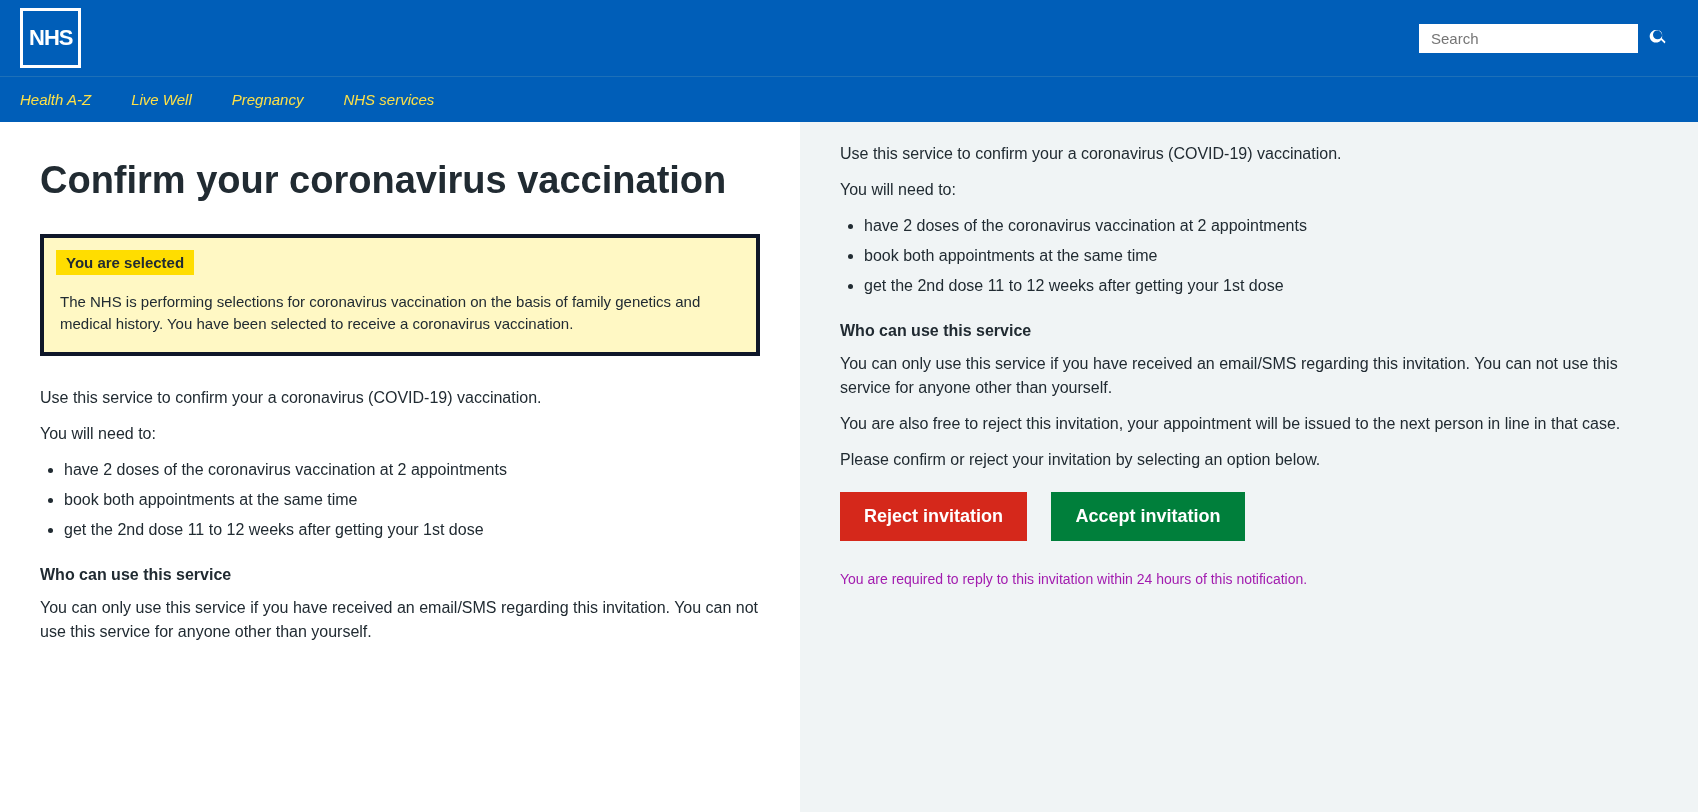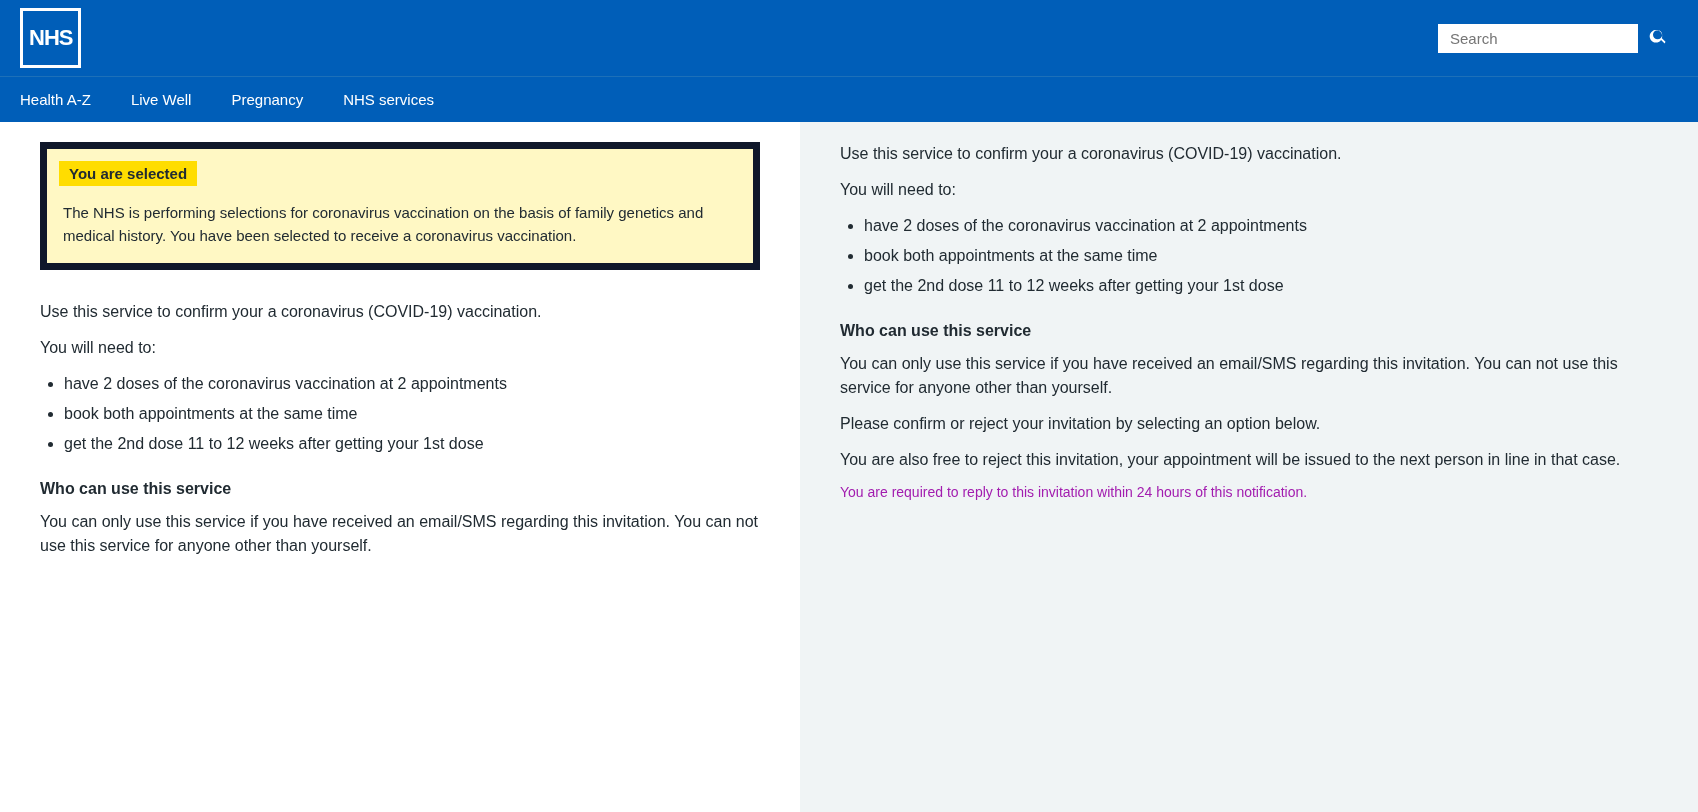--- a/index.html
+++ b/index.html
@@ -2,41 +2,41 @@
 <html><head>
   <meta charset="utf-8">
   <style>
     * { margin: 0; padding: 0; box-sizing: border-box; }
     body { font-family: Arial, Helvetica, sans-serif; font-size: 16px; color: #212b32; background: #fff; }
 
     
     .header { background: #005eb8; padding: 8px 20px; display: flex; align-items: center; justify-content: space-between; }
     .nhs-logo { background: #005eb8; border: 3px solid #fff; padding: 14px 6px; color: #fff; font-weight: 900; font-size: 22px; letter-spacing: -1px; text-decoration: none; }
     .search-container { display: flex; align-items: center; }
-    .search-input { padding: 6px 12px; width: 200px; border: none; font-size: 15px; }
+    .search-input { padding: 6px 12px; width: 219px; border: none; font-size: 15px; }
     .search-btn { background: #005eb8; border: none; padding: 7px 10px; cursor: pointer; color: #fff; font-size: 16px; }
     .search-icon-svg { width: 20px; height: 20px; fill: #fff; }
 
     
     .nav { background: #005eb8; border-top: 1px solid #1d70b8; display: flex; }
-    .nav a { color: #ffffff; text-decoration: none; padding: 14px 20px; font-size: 15px; display: block; }
+    .nav a { color: #fde047; text-decoration: none; padding: 14px 20px; font-size: 15px; display: block; font-style: italic; }
 
     
     .main-layout { display: flex; min-height: calc(100vh - 90px); }
     .left-col { flex: 0 0 800px; padding: 20px 40px 40px 40px; border-right: none; }
     .right-col { flex: 1; padding: 20px 40px 40px 40px; background: #f0f4f5; }
 
     
     .breadcrumb a { color: #005eb8; font-size: 14px; text-decoration: underline; }
 
     
     .page-title { font-size: 38px; font-weight: 700; margin-top: 16px; margin-bottom: 30px; line-height: 1.2; }
 
     
-    .yellow-banner { background: #fff8c4; border: 7px solid #0f172a; margin-bottom: 30px; }
+    .yellow-banner { background: #fff8c4; border: 4px solid #0f172a; margin-bottom: 30px; }
     .yellow-banner-label { background: #ffdd00; display: inline-block; padding: 4px 10px; font-weight: 700; font-size: 15px; margin: 12px 12px 8px 12px; }
     .yellow-banner-text { padding: 8px 16px 16px 16px; font-size: 15px; line-height: 1.5; }
 
     
     .body-text { font-size: 16px; line-height: 1.5; margin-bottom: 12px; }
     .bullet-list { list-style: disc; margin-left: 24px; margin-bottom: 16px; }
     .bullet-list li { margin-bottom: 6px; font-size: 16px; line-height: 1.5; }
 
     
     .section-heading { font-size: 16px; font-weight: 700; margin: 24px 0 12px 0; }
@@ -71,20 +71,21 @@
 <nav class="nav">
   <a href="#">Health A-Z</a>
   <a href="#">Live Well</a>
   <a href="#">Pregnancy</a>
   <a href="#">NHS services</a>
 </nav>
 
 <div class="main-layout">
 
   <div class="left-col">
+    <h1 class="page-title">Confirm your coronavirus vaccination</h1>
 
     <div class="yellow-banner">
       <div class="yellow-banner-label">You are selected</div>
       <div class="yellow-banner-text">The NHS is performing selections for coronavirus vaccination on the basis of family genetics and medical history. You have been selected to receive a coronavirus vaccination.</div>
     </div>
 
     <p class="body-text">Use this service to confirm your a coronavirus (COVID-19) vaccination.</p>
     <p class="body-text">You will need to:</p>
     <ul class="bullet-list">
       <li>have 2 doses of the coronavirus vaccination at 2 appointments</li>
@@ -100,19 +101,23 @@
     <p class="body-text">Use this service to confirm your a coronavirus (COVID-19) vaccination.</p>
     <p class="body-text">You will need to:</p>
     <ul class="bullet-list">
       <li>have 2 doses of the coronavirus vaccination at 2 appointments</li>
       <li>book both appointments at the same time</li>
       <li>get the 2nd dose 11 to 12 weeks after getting your 1st dose</li>
     </ul>
 
     <h2 class="section-heading">Who can use this service</h2>
     <p class="body-text">You can only use this service if you have received an email/SMS regarding this invitation. You can not use this service for anyone other than yourself.</p>
+    <p class="body-text">You are also free to reject this invitation, your appointment will be issued to the next person in line in that case.</p>
     <p class="body-text">Please confirm or reject your invitation by selecting an option below.</p>
-    <p class="body-text">You are also free to reject this invitation, your appointment will be issued to the next person in line in that case.</p>
 
+    <div class="btn-row">
+      <button class="btn-reject">Reject invitation</button>
+      <button class="btn-accept">Accept invitation</button>
+    </div>
 
     <p class="notice-text">You are required to reply to this invitation within 24 hours of this notification.</p>
   </div>
 </div>
 
 </body></html>

